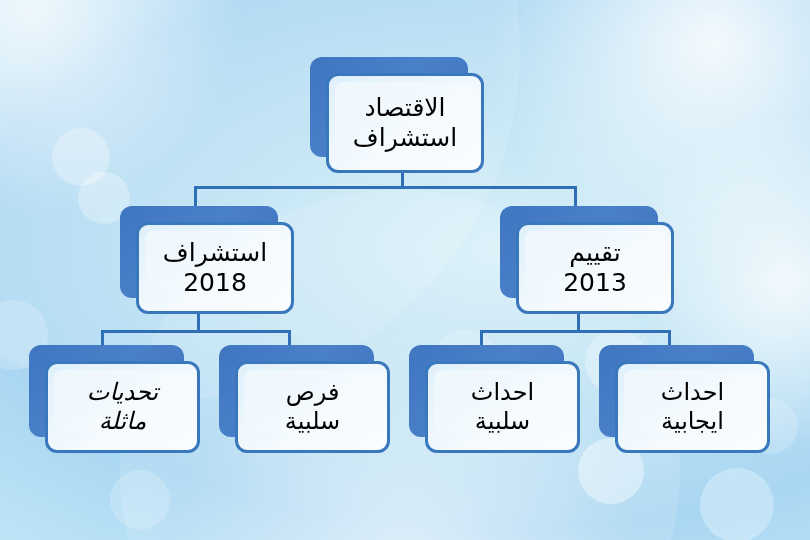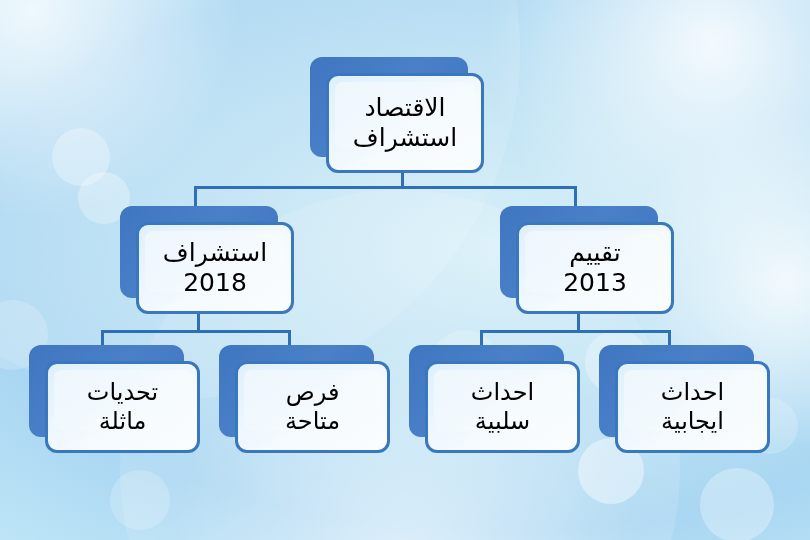--- a/index.html
+++ b/index.html
@@ -154,33 +154,33 @@
   </div>
 
   <div class="node mid" style="left:500px; top:206px; width:158px; height:92px;">
     <div class="shadowbox"></div>
     <div class="frontbox">
       <div class="label">تقييم
 2013</div>
     </div>
   </div>
 
-  <div class="node leaf" style="left:29px; top:345px; width:155px; height:92px;">
+  <div class="node leaf" style="left:29px; top:345px; width:155px; height:92px;font-style:italic;">
     <div class="shadowbox"></div>
     <div class="frontbox">
       <div class="label">تحديات
 ماثلة</div>
     </div>
   </div>
 
   <div class="node leaf" style="left:219px; top:345px; width:155px; height:92px;">
     <div class="shadowbox"></div>
     <div class="frontbox">
       <div class="label">فرص
-متاحة</div>
+سلبية</div>
     </div>
   </div>
 
   <div class="node leaf" style="left:409px; top:345px; width:155px; height:92px;">
     <div class="shadowbox"></div>
     <div class="frontbox">
       <div class="label">احداث
 سلبية</div>
     </div>
   </div>

